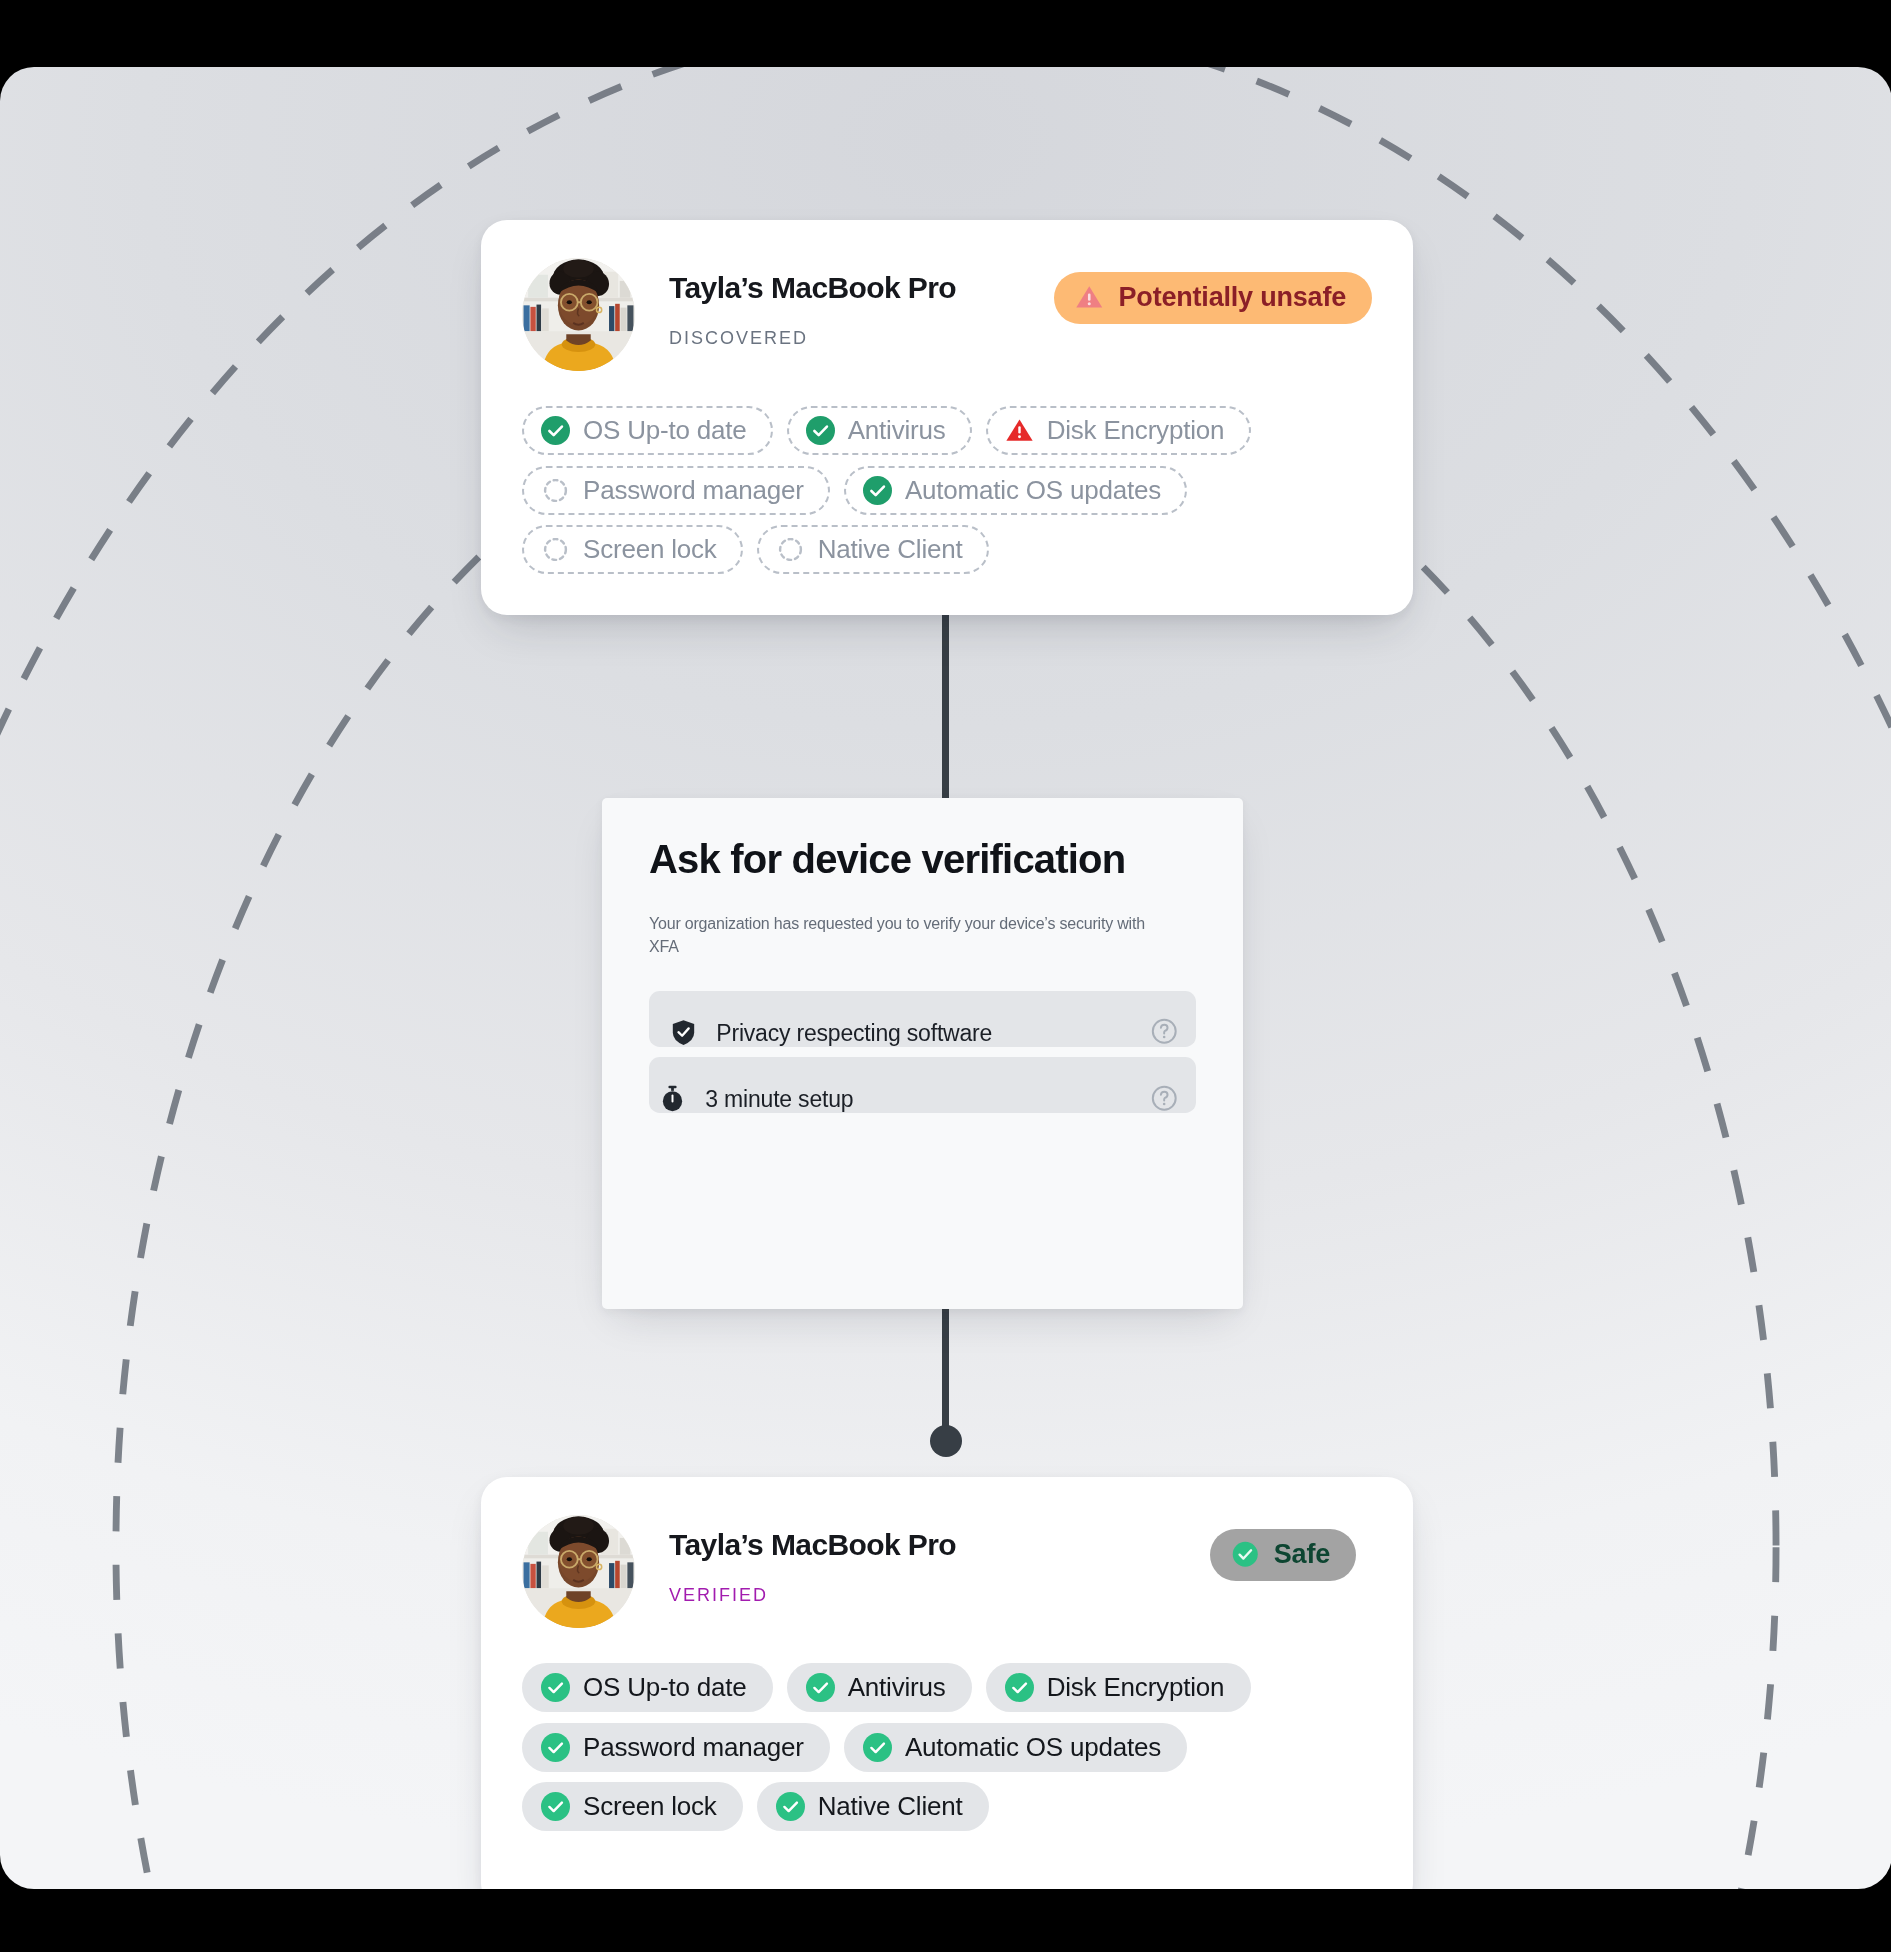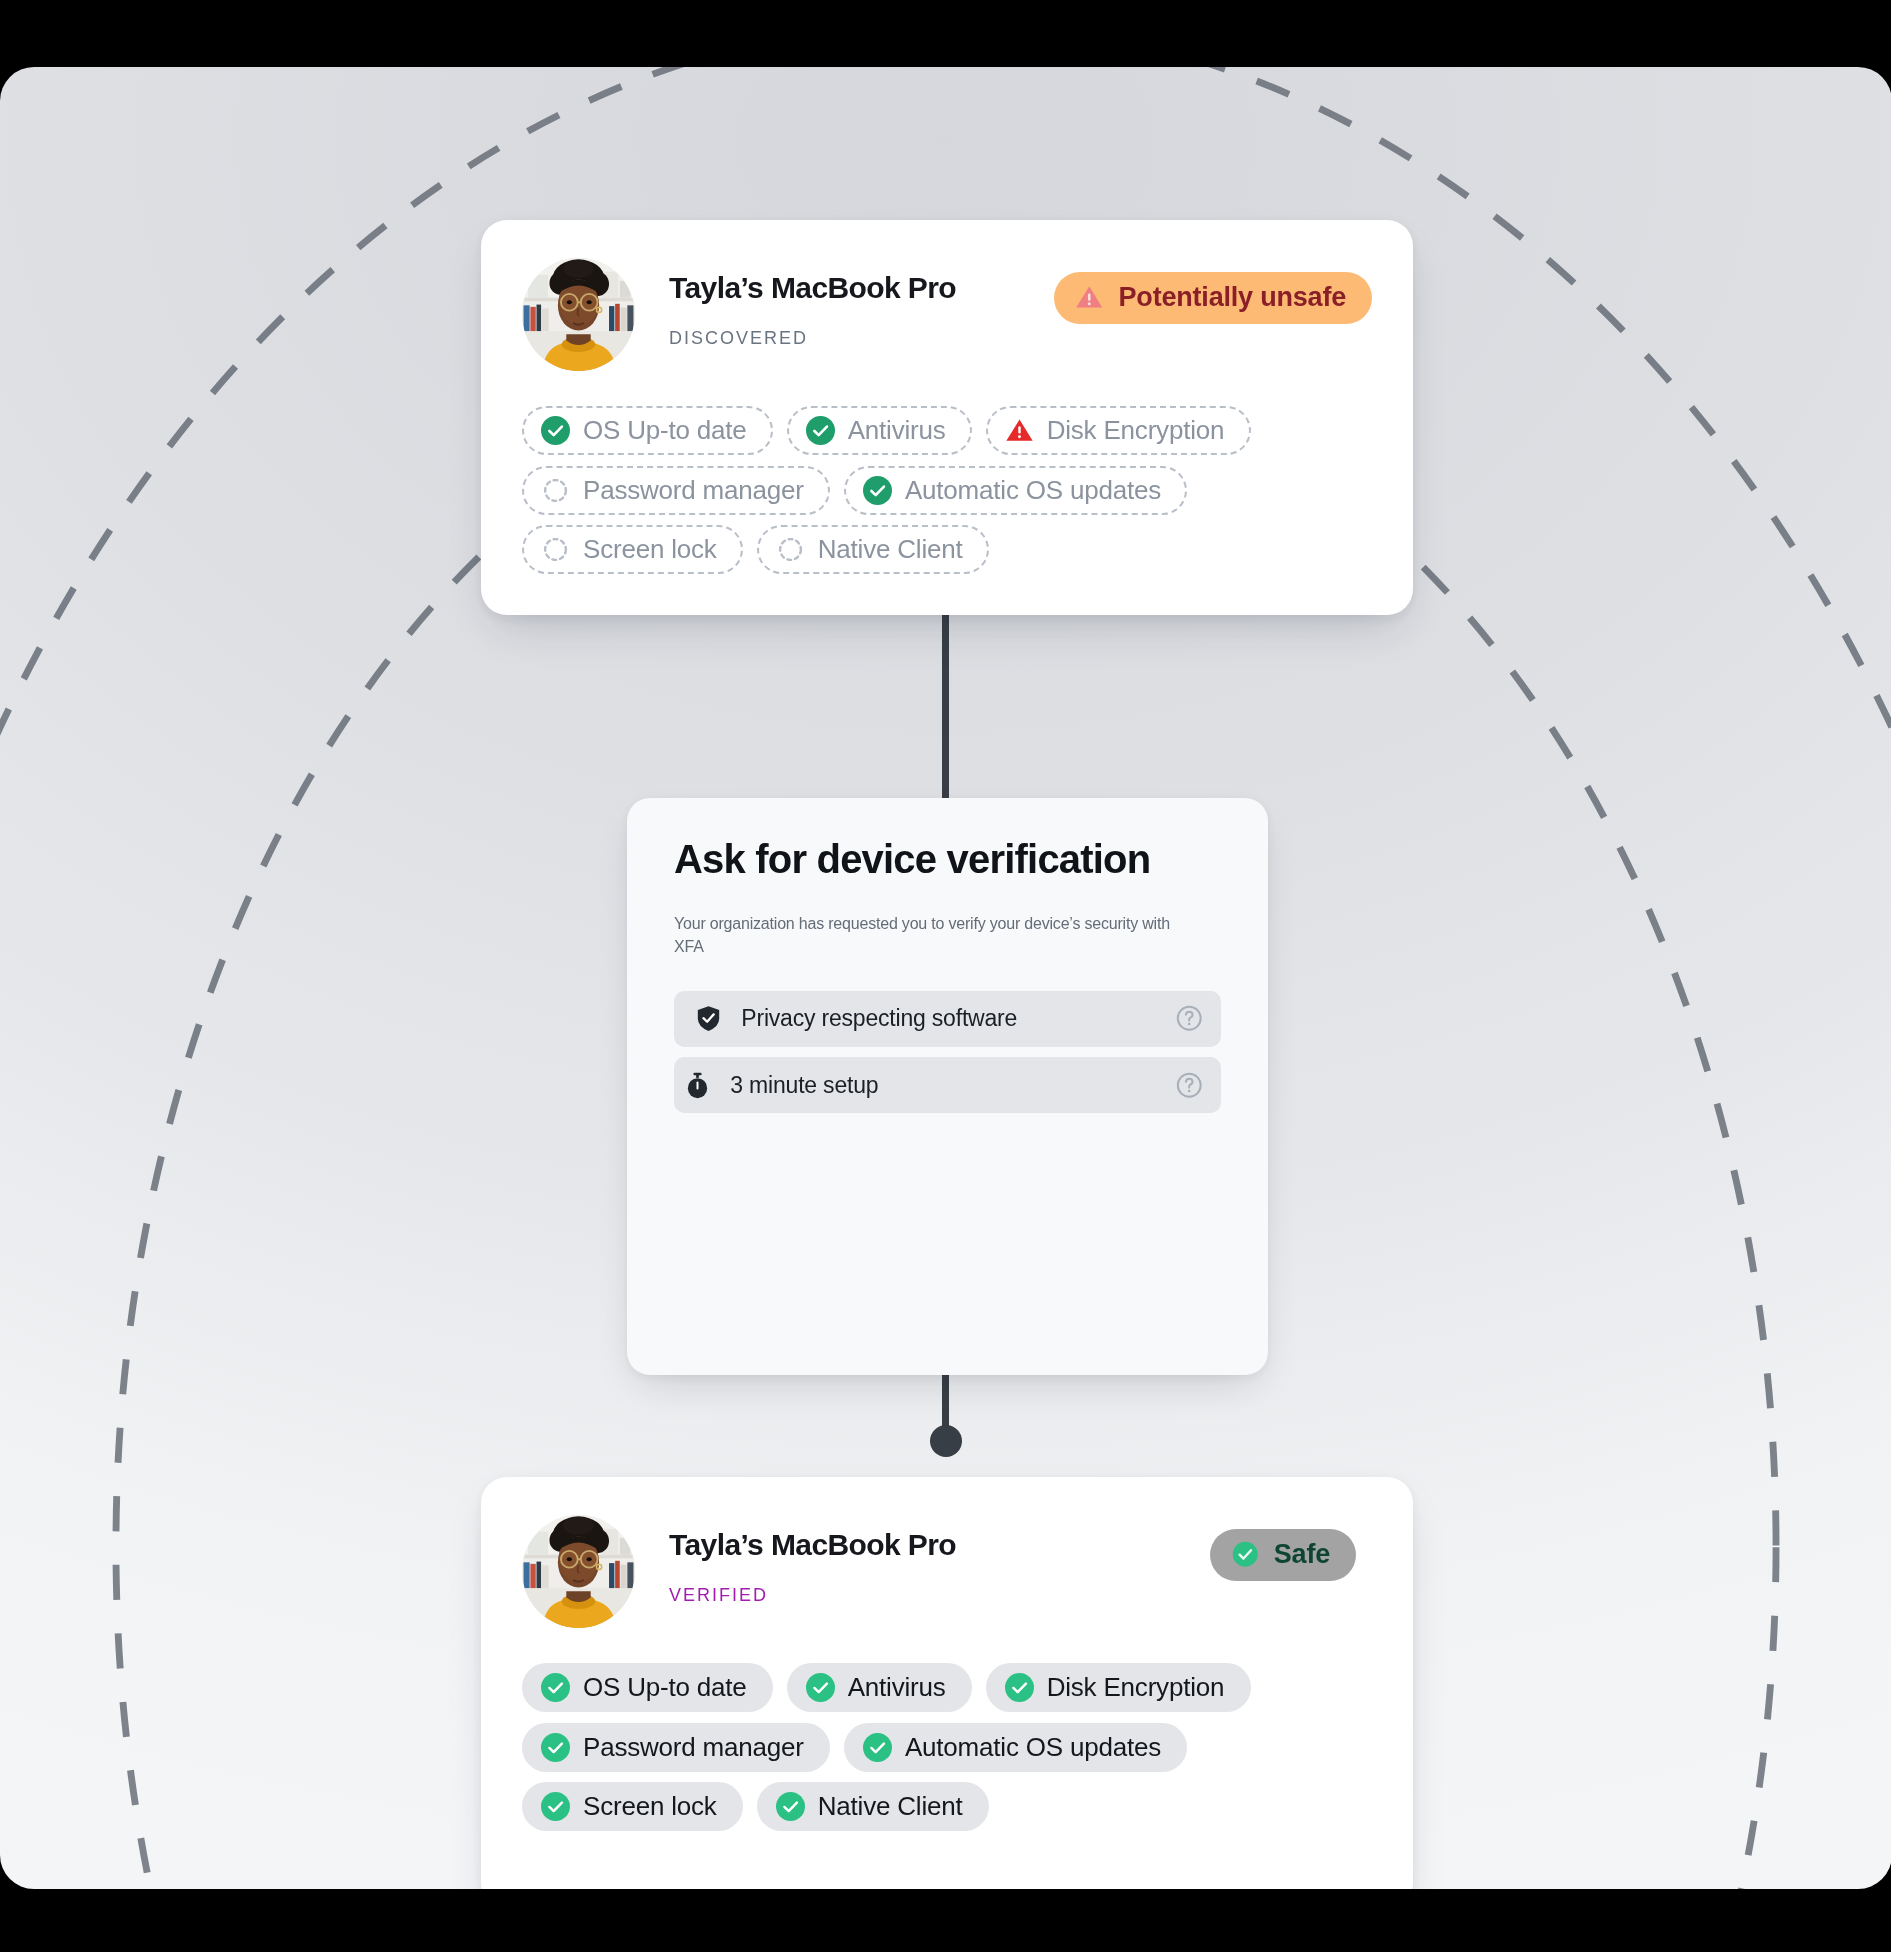--- a/index.html
+++ b/index.html
@@ -183,26 +183,26 @@
   
   .chip.verified-style {
     background: #e3e5e8;
     color: #14171c;
     border: 2.3px solid transparent;
   }
 
   
   #card-middle {
     position: absolute;
-    left: 627px;
+    left: 602px;
     top: 731px;
     width: 641px;
-    height: 577px;
+    height: 511px;
     background: #f8f9fa;
-    border-radius: 23px;
+    border-radius: 5px;
     box-shadow: 0 17px 41px -13.7px rgba(30,36,48,0.18), 0 2.3px 9.2px rgba(30,36,48,0.05);
     z-index: 5;
     padding: 40px 47px 38px 47px;
     box-sizing: border-box;
   }
   #verif-title {
     font-size: 40px;
     font-weight: 700;
     color: #101318;
     letter-spacing: -0.8px;
@@ -212,21 +212,21 @@
     margin-top: 32px;
     font-size: 16px;
     line-height: 1.42;
     color: #646c78;
     letter-spacing: -0.2px;
     max-width: 519px;
   }
   .feature-list { margin-top: 32px; }
   .feature-row {
     display: flex;
-    align-items: center;
+    align-items: flex-end;
     height: 56px;
     background: #e3e5e8;
     border-radius: 10.7px;
     padding: 0 17px 0 20px;
     margin-bottom: 10.7px;
     box-sizing: border-box;
   }
   .feature-row:last-child { margin-bottom: 0; padding-left: 9px; }
   .feature-ico {
     width: 29px;

